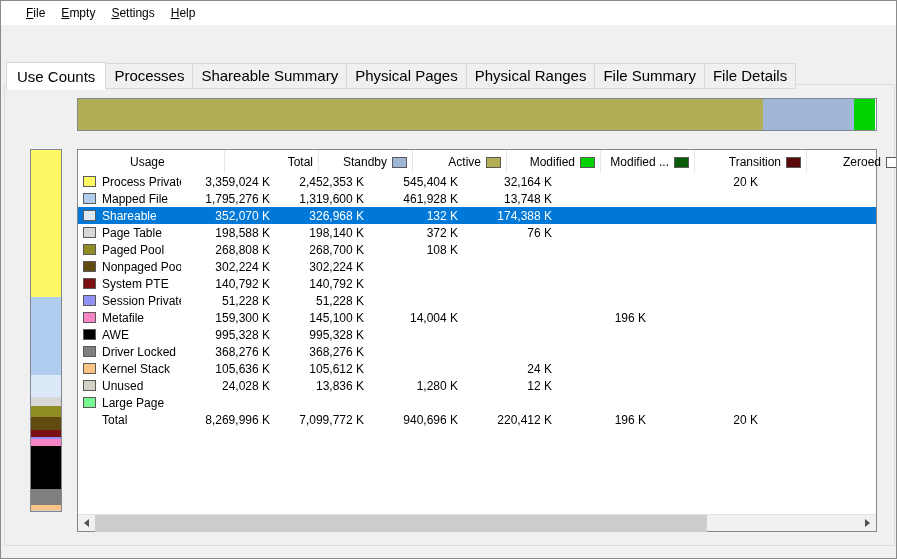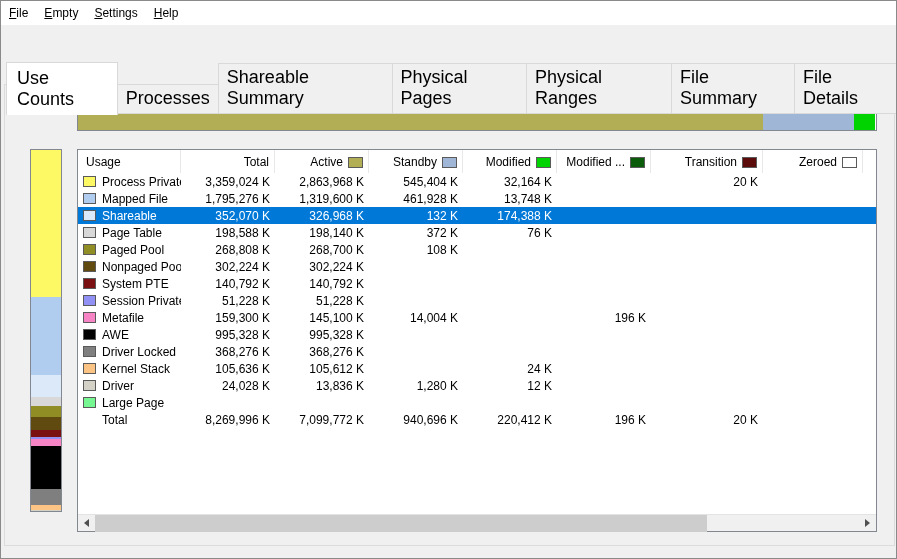--- a/index.html
+++ b/index.html
@@ -14,47 +14,47 @@
   
   .titlebar { height:30px; background:#ffffff; display:flex; align-items:center; }
   .app-icon { width:16px; height:15px; margin:0 8px 0 10px; display:flex; flex:none; }
   .app-icon span { flex:1; }
   .title-text { font-size:12px; color:#000; white-space:nowrap; }
   .win-controls { margin-left:auto; display:flex; height:100%; }
   .win-btn { width:46px; height:100%; display:flex; align-items:center; justify-content:center;
              font-size:13px; color:#1a1a1a; cursor:default; }
 
   
-  .menubar { height:24px; background:#ffffff; display:flex; align-items:center; padding-left:0; }
+  .menubar { height:24px; background:#ffffff; display:flex; align-items:center; padding-left:17px; }
   .menu-item { padding:4px 8px; font-size:12px; color:#000; cursor:default; }
   .menu-item u { text-decoration:underline; }
 
   
   .tabstrip { position:absolute; left:5px; top:61px; display:flex; align-items:flex-end; z-index:3; }
-  .tab { font-size:18px; color:#000; padding:3px 8px 4px; background:#f0f0f0;
-         border:1px solid #d9d9d9; margin-right:-1px; position:relative; cursor:default; }
+  .tab { font-size:15px; color:#000; padding:3px 8px 4px; background:#f0f0f0;
+         border:1px solid #d9d9d9; margin-right:-1px; position:relative; cursor:default;text-align:center; }
   .tab.selected { background:#ffffff; padding:5px 10px 5px; border-bottom:none; margin-bottom:-1px; z-index:4; }
 
   .tabpage { position:absolute; left:3px; top:83px; width:891px; height:462px;
              background:#f0f0f0; border:1px solid #dcdcdc; }
 
   
   .hbar { position:absolute; left:72px; top:13px; width:800px; height:33px;
           border:1px solid #828790; background:#ffffff; display:flex; overflow:hidden; }
   .hseg { height:100%; }
 
   
   .vbar { position:absolute; left:25px; top:64px; width:32px; height:363px;
           border:1px solid #828790; background:#ffffff; display:flex; flex-direction:column; overflow:hidden; }
   .vseg { width:100%; flex:none; }
 
   
   .table-panel { position:absolute; left:72px; top:64px; width:800px; height:383px;
                  background:#ffffff; border:1px solid #828790; }
-  .thead { display:flex; height:25px; background:#ffffff; border-bottom:1px solid #e3e3e3; }
+  .thead { display:flex; height:25px; background:#ffffff; border-bottom:1px solid #e3e3e3;margin-left:44px; }
   .th { display:flex; align-items:center; font-size:12px; color:#000;
         border-right:1px solid #e8e8e8; padding:0 5px; flex:none; overflow:hidden; white-space:nowrap; }
   .th-usage { justify-content:flex-start; padding-left:8px; }
   .th-num { justify-content:flex-end; gap:5px; }
   .th-fill { flex:1 1 auto; border-right:none; }
   .swatch { flex:none; border:1px solid #5a5a5a; }
   .th-swatch { width:15px; height:11px; }
 
   .tbody { position:absolute; top:23px; left:0; right:0; bottom:17px; overflow:hidden; background:#ffffff; }
   .trow { display:flex; height:17px; align-items:center; font-size:12px; color:#000; cursor:default; }
@@ -123,26 +123,26 @@
 
     <div class="table-panel">
       <div class="thead">
           <div class="th th-usage" style="width: 103px;">
             <span>Usage</span>
           </div>
           <div class="th th-num" style="width: 94px;">
             <span>Total</span>
           </div>
           <div class="th th-num" style="width: 94px;">
+            <span>Standby</span>
+            <span class="swatch th-swatch" style="background: rgb(159, 182, 214);"></span>
+          </div>
+          <div class="th th-num" style="width: 94px;">
             <span>Active</span>
             <span class="swatch th-swatch" style="background: rgb(178, 174, 85);"></span>
-          </div>
-          <div class="th th-num" style="width: 94px;">
-            <span>Standby</span>
-            <span class="swatch th-swatch" style="background: rgb(159, 182, 214);"></span>
           </div>
           <div class="th th-num" style="width: 94px;">
             <span>Modified</span>
             <span class="swatch th-swatch" style="background: rgb(0, 211, 0);"></span>
           </div>
           <div class="th th-num" style="width: 94px;">
             <span>Modified ...</span>
             <span class="swatch th-swatch" style="background: rgb(10, 92, 10);"></span>
           </div>
           <div class="th th-num" style="width: 112px;">
@@ -155,21 +155,21 @@
           </div>
           <div class="th th-fill"></div>
         </div>
       <div class="tbody">
           <div class="trow">
             <div class="td td-usage" style="width: 103px;">
               <span class="swatch row-swatch" style="background: rgb(252, 249, 100);"></span>
               <span>Process Private</span>
             </div>
             <div class="td td-num" style="width: 94px;">3,359,024 K</div>
-            <div class="td td-num" style="width: 94px;">2,863,968 K</div>
+            <div class="td td-num" style="width: 94px;">2,452,353 K</div>
             <div class="td td-num" style="width: 94px;">545,404 K</div>
             <div class="td td-num" style="width: 94px;">32,164 K</div>
             <div class="td td-num" style="width: 94px;"></div>
             <div class="td td-num" style="width: 112px;">20 K</div>
             <div class="td td-num" style="width: 100px;"></div>
           </div>
           <div class="trow">
             <div class="td td-usage" style="width: 103px;">
               <span class="swatch row-swatch" style="background: rgb(176, 204, 238);"></span>
               <span>Mapped File</span>
@@ -308,21 +308,21 @@
             <div class="td td-num" style="width: 94px;">105,612 K</div>
             <div class="td td-num" style="width: 94px;"></div>
             <div class="td td-num" style="width: 94px;">24 K</div>
             <div class="td td-num" style="width: 94px;"></div>
             <div class="td td-num" style="width: 112px;"></div>
             <div class="td td-num" style="width: 100px;"></div>
           </div>
           <div class="trow">
             <div class="td td-usage" style="width: 103px;">
               <span class="swatch row-swatch" style="background: rgb(212, 210, 198);"></span>
-              <span>Driver</span>
+              <span>Unused</span>
             </div>
             <div class="td td-num" style="width: 94px;">24,028 K</div>
             <div class="td td-num" style="width: 94px;">13,836 K</div>
             <div class="td td-num" style="width: 94px;">1,280 K</div>
             <div class="td td-num" style="width: 94px;">12 K</div>
             <div class="td td-num" style="width: 94px;"></div>
             <div class="td td-num" style="width: 112px;"></div>
             <div class="td td-num" style="width: 100px;"></div>
           </div>
           <div class="trow">

